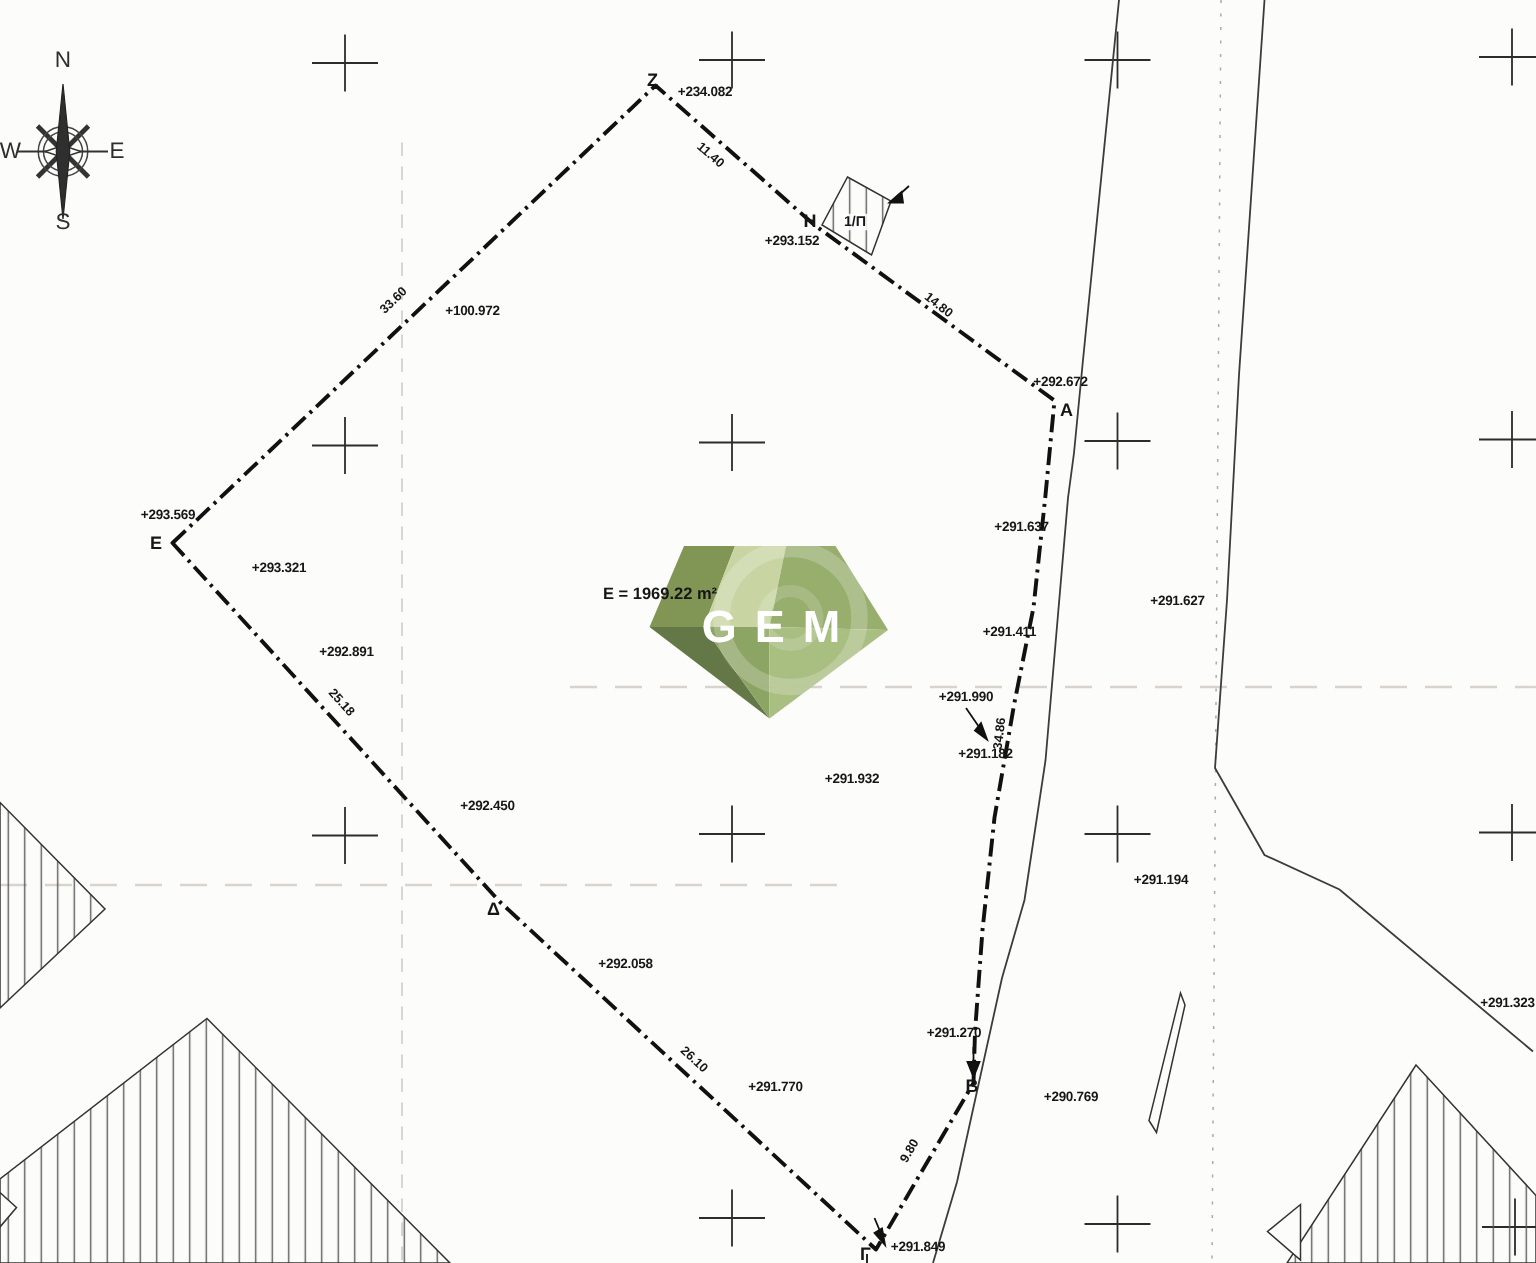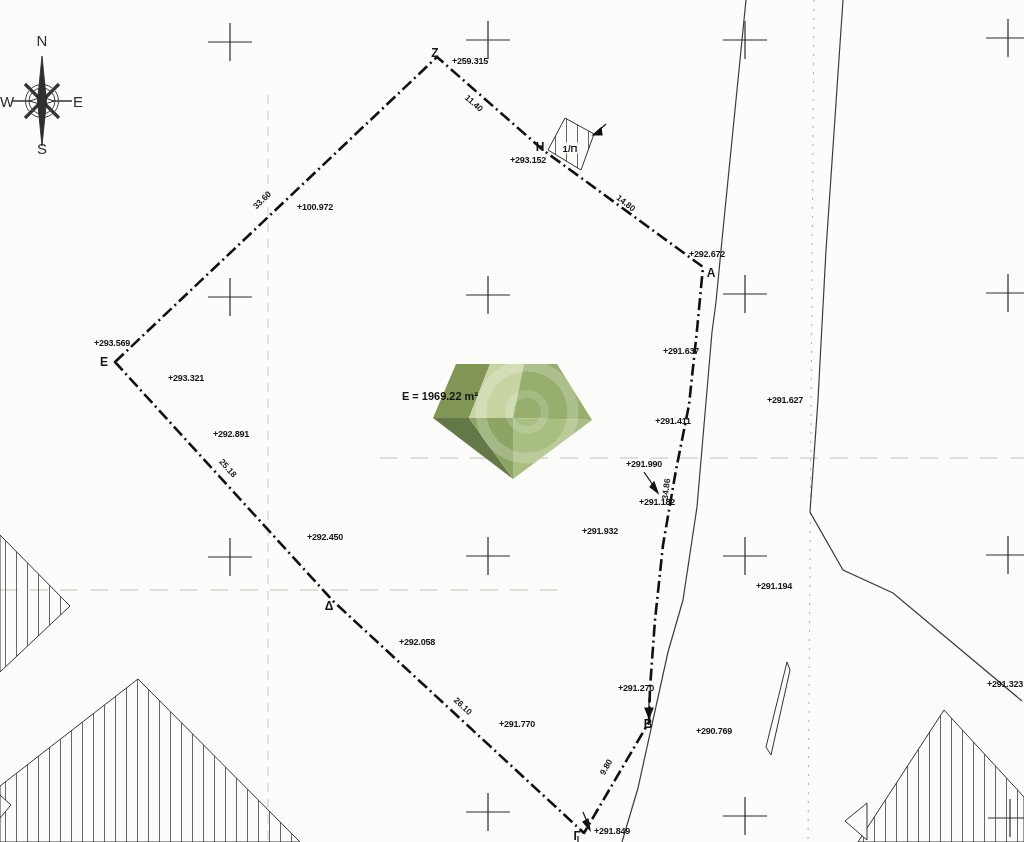--- a/index.html
+++ b/index.html
@@ -107,21 +107,21 @@
       </g>
     </g>
   </svg>
 
   <div id="labels">
       <div class="lbl compass" style="left: 42px; top: 40px;">N</div>
       <div class="lbl compass" style="left: 7px; top: 101px;">W</div>
       <div class="lbl compass" style="left: 78px; top: 101px;">E</div>
       <div class="lbl compass" style="left: 42px; top: 148px;">S</div>
       <div class="lbl pt" style="left: 435px; top: 53px;">Z</div>
-      <div class="lbl el" style="left: 470px; top: 61px;">+259.315</div>
+      <div class="lbl el" style="left: 470px; top: 61px;">+234.082</div>
       <div class="lbl pt" style="left: 540px; top: 147px;">H</div>
       <div class="lbl el" style="left: 528px; top: 160px;">+293.152</div>
       <div class="lbl bldg" style="left: 570px; top: 148px;">1/Π</div>
       <div class="lbl dist" style="left: 474px; top: 103px; transform: translate(-50%, -50%) rotate(41deg);">11.40</div>
       <div class="lbl dist" style="left: 626px; top: 203px; transform: translate(-50%, -50%) rotate(38deg);">14.80</div>
       <div class="lbl el" style="left: 707px; top: 254px;">+292.672</div>
       <div class="lbl pt" style="left: 711px; top: 273px;">A</div>
       <div class="lbl dist" style="left: 262px; top: 200px; transform: translate(-50%, -50%) rotate(-44deg);">33.60</div>
       <div class="lbl el" style="left: 315px; top: 207px;">+100.972</div>
       <div class="lbl el" style="left: 112px; top: 343px;">+293.569</div>
@@ -132,25 +132,26 @@
       <div class="lbl el" style="left: 325px; top: 537px;">+292.450</div>
       <div class="lbl pt" style="left: 329px; top: 606px;">Δ</div>
       <div class="lbl el" style="left: 417px; top: 642px;">+292.058</div>
       <div class="lbl dist" style="left: 463px; top: 706px; transform: translate(-50%, -50%) rotate(43deg);">26.10</div>
       <div class="lbl el" style="left: 517px; top: 724px; text-align: right;">+291.770</div>
       <div class="lbl el" style="left: 681px; top: 351px;">+291.637</div>
       <div class="lbl el" style="left: 785px; top: 400px;">+291.627</div>
       <div class="lbl el" style="left: 673px; top: 421px;">+291.411</div>
       <div class="lbl el" style="left: 644px; top: 464px;">+291.990</div>
       <div class="lbl dist" style="left: 666px; top: 489px; transform: translate(-50%, -50%) rotate(-83deg);">34.86</div>
-      <div class="lbl el" style="left: 600px; top: 519px; margin-top: 12px;">+291.932</div>
+      <div class="lbl el" style="left: 568px; top: 519px;">+291.932</div>
       <div class="lbl el" style="left: 657px; top: 502px;">+291.182</div>
       <div class="lbl el" style="left: 774px; top: 586px;">+291.194</div>
       <div class="lbl el" style="left: 636px; top: 688px; text-align: right;">+291.270</div>
       <div class="lbl pt" style="left: 648px; top: 724px;">B</div>
       <div class="lbl el" style="left: 714px; top: 731px;">+290.769</div>
       <div class="lbl dist" style="left: 606px; top: 767px; transform: translate(-50%, -50%) rotate(-60deg);">9.80</div>
       <div class="lbl pt" style="left: 577px; top: 836px;">Γ</div>
       <div class="lbl el" style="left: 612px; top: 831px;">+291.849</div>
-      <div class="lbl el" style="left: 1005px; top: 684px;">+291.323</div>
+      <div class="lbl el" style="left: 1005px; top: 668px;">+291.323</div>
       <div class="lbl area" style="left: 440px; top: 396px;">E = 1969.22 m²</div>
+      <div class="lbl gemtxt" style="left: 514px; top: 419px;">GEM</div>
     </div>
 </div>
 
 </body></html>

